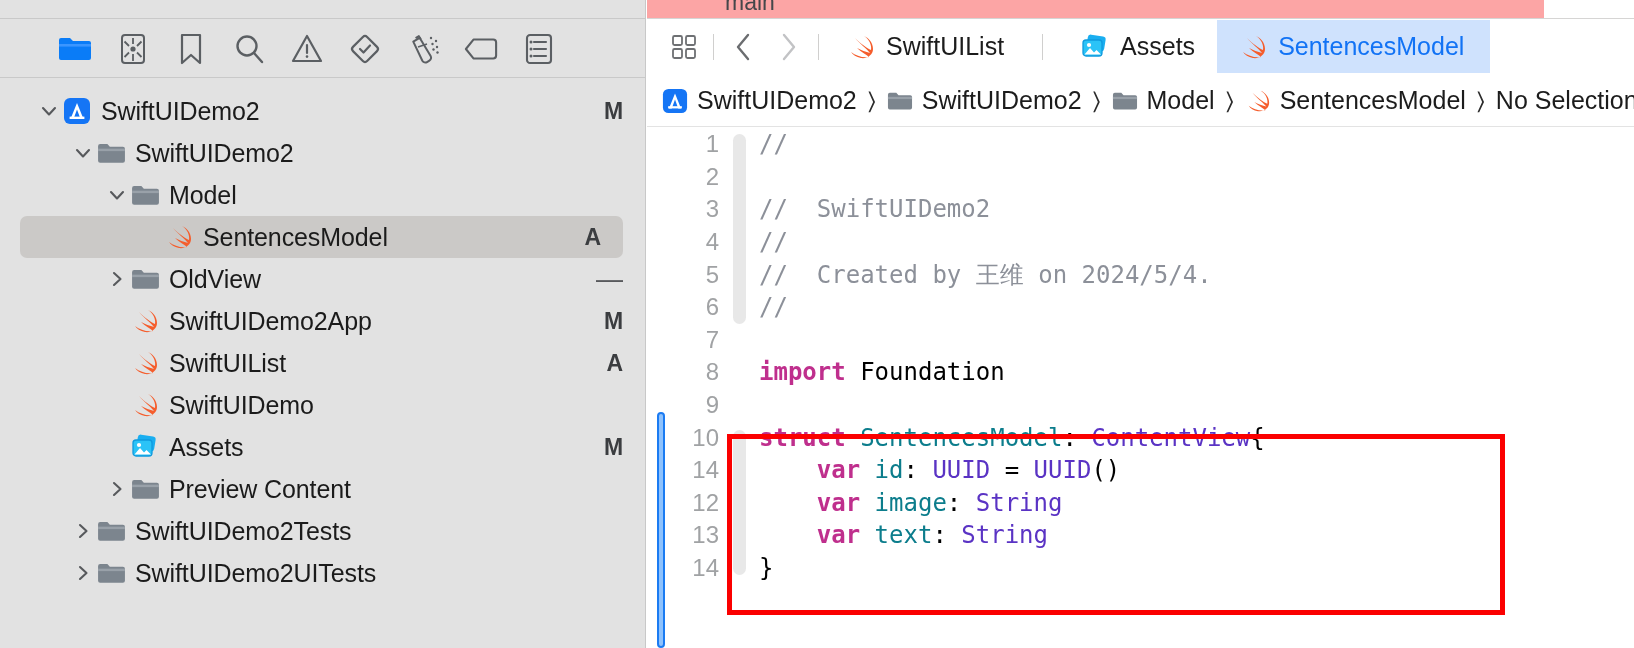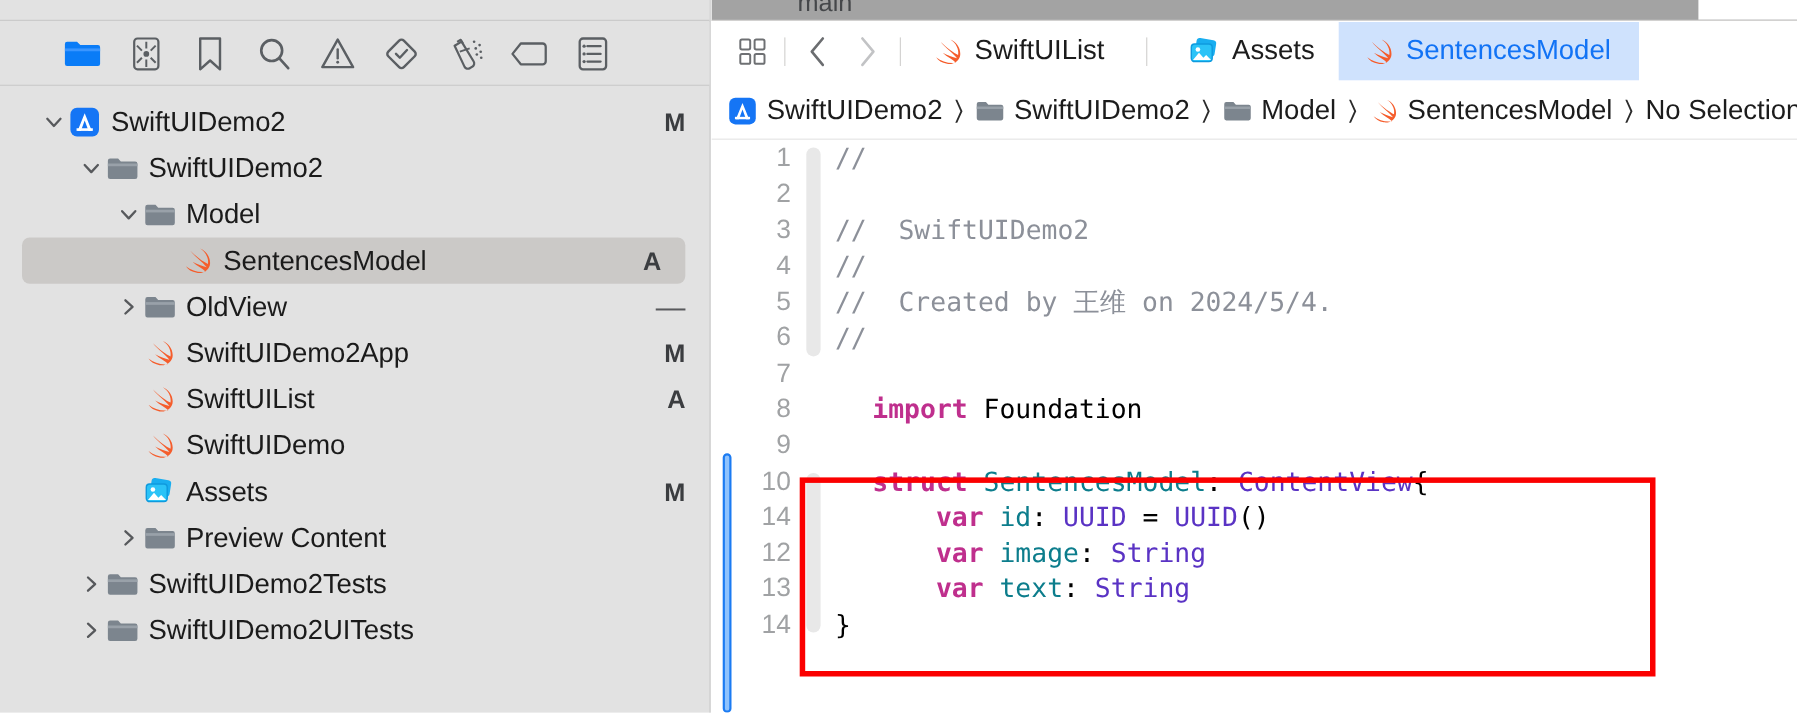--- a/index.html
+++ b/index.html
@@ -75,21 +75,21 @@
   }
   .tree-status.dash { font-weight: 400; font-size: 27px; color: #58595c; }
 
   
   #editor {
     position: absolute; left: 647px; top: 0; right: 0; bottom: 0;
     background: #ffffff;
   }
   #ed-topstrip {
     position: absolute; left: 0; top: 0; width: 100%; height: 19px;
-    background: #a3a3a3; border-bottom: 1px solid #d6d5d4;
+    background: #fca5a5; border-bottom: 1px solid #d6d5d4;
     overflow: hidden;
   }
   #ed-topstrip-label {
     position: absolute; left: 78px; top: -11px;
     font-size: 23px; color: #45474a;
   }
   #ed-topstrip-right {
     position: absolute; right: 0; top: 0; width: 90px; height: 18px;
     background: #ffffff;
   }
@@ -161,21 +161,21 @@
     position: absolute; left: 0; width: 72px; text-align: right;
     color: #a0a2a4; font-size: 24px;
     font-family: "Liberation Sans", sans-serif;
   }
   .ltext {
     position: absolute; left: 112px;
     white-space: pre;
     color: #1c1c1c;
   }
   .cm { color: #8c9099; }     
-  .kw { color: #bf2f8d; font-weight: bold; margin-left: 34px; }  
+  .kw { color: #bf2f8d; font-weight: bold; }  
   .tp { color: #5a33c4; }     
   .id { color: #0c7d8c; }     
   .pl { color: #000000; }     
 
   #redbox {
     position: absolute;
     left: 80px; top: 306px;
     width: 778px; height: 181px;
     border: 5px solid #fb0000;
     pointer-events: none;

